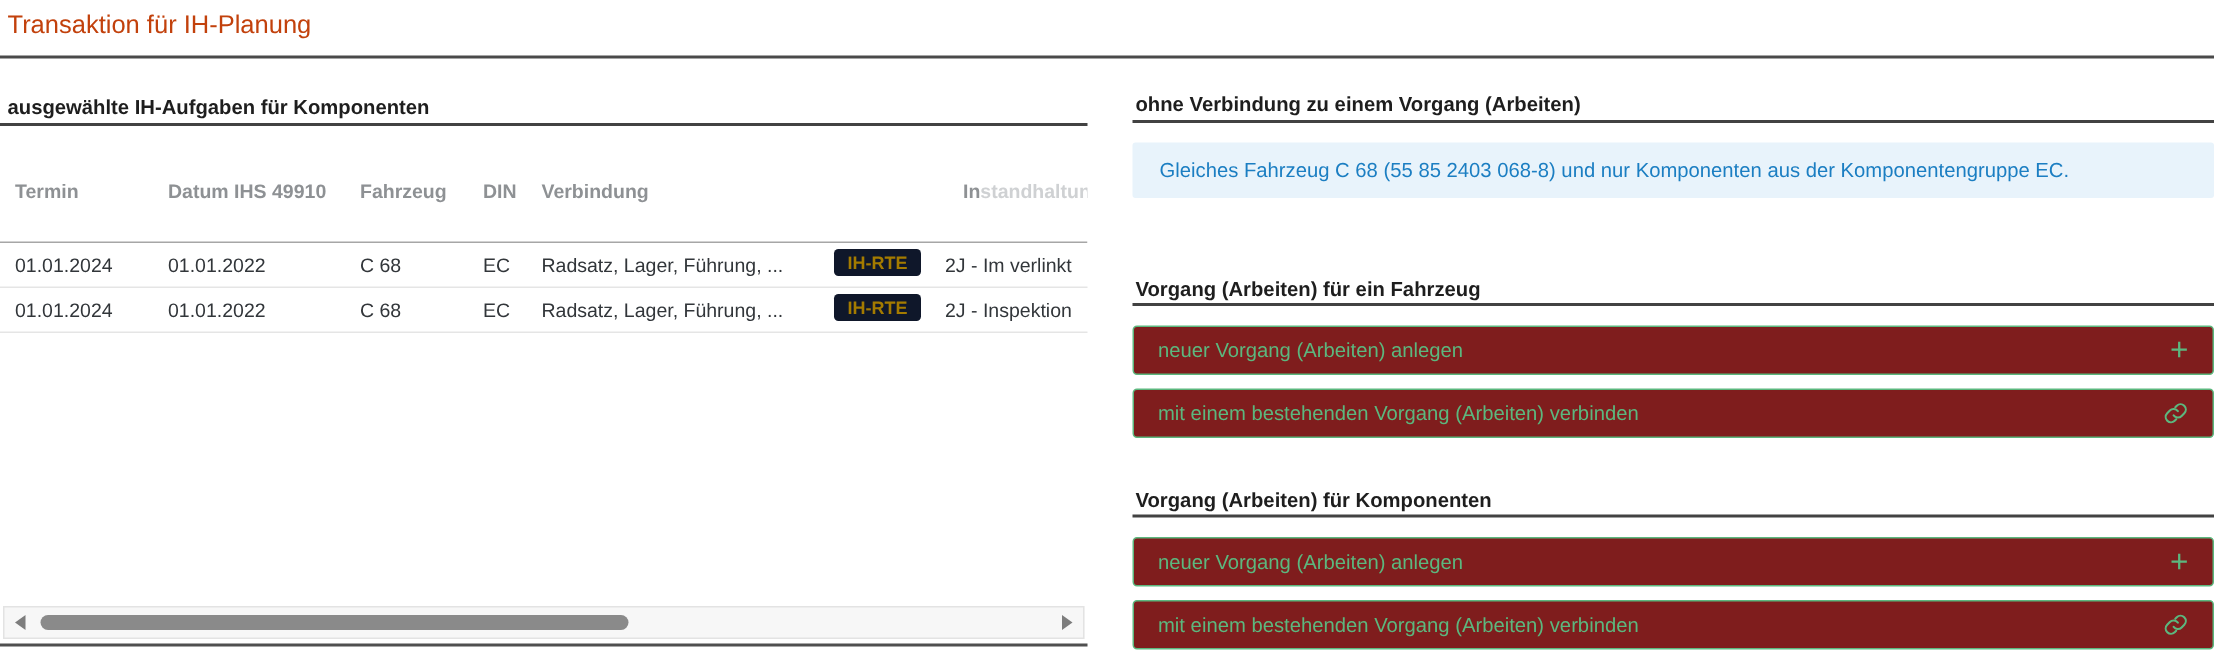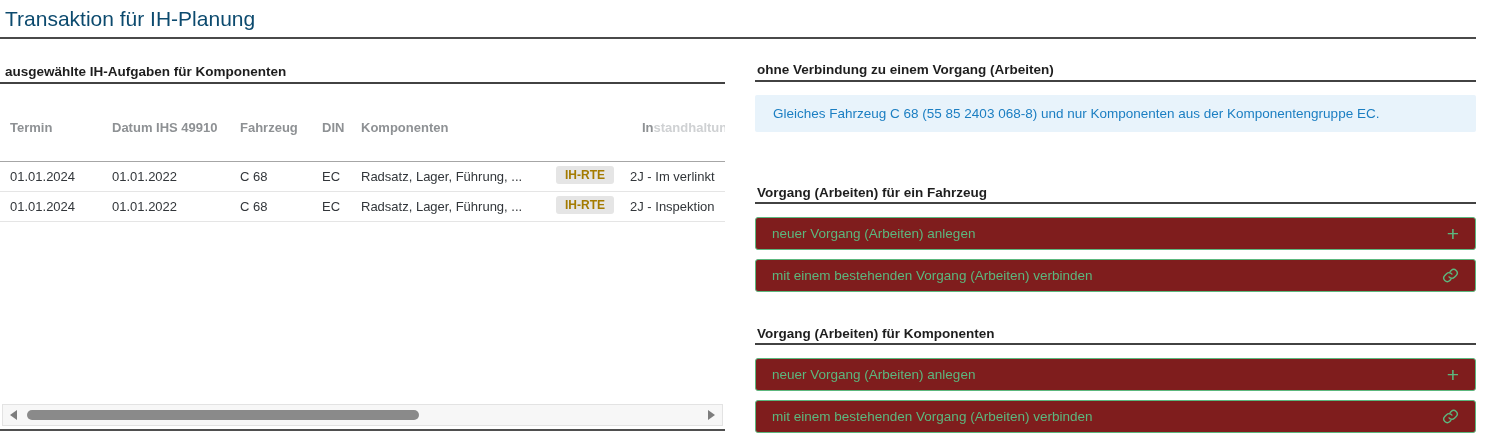--- a/index.html
+++ b/index.html
@@ -3,21 +3,21 @@
 <meta charset="utf-8">
 <style>
   * { margin:0; padding:0; box-sizing:border-box; }
   html,body { background:#ffffff; }
   .screen {
     position:relative; width:1487px; height:442px; background:#ffffff;
     font-family:"Liberation Sans", sans-serif; overflow:hidden; color:#32363a;
   }
   .abs { position:absolute; }
 
-  .page-title { left:5px; top:7px; font-size:21px; color:#0c4a6e; }
+  .page-title { left:5px; top:7px; font-size:17px; color:#c2410c; }
   .top-rule { left:0; top:37px; width:1476px; height:2px; background:#4a4a4a; }
 
   .section-title { font-size:13.5px; font-weight:bold; color:#1e1e1e; white-space:nowrap; }
   .section-rule { height:2px; background:#424242; }
 
   
   .left-panel { left:0; top:60px; width:725px; height:372px; }
   .lp-title { left:5px; top:4px; }
   .lp-rule { left:0; top:22px; width:725px; }
 
@@ -28,21 +28,21 @@
   .t-row .cell { position:absolute; top:7px; font-size:13px; color:#32363a; white-space:nowrap; }
   .row-1 { top:62px; }
   .row-2 { top:92px; }
   .c1 { left:10px; } .c2 { left:112px; } .c3 { left:240px; } .c4 { left:322px; } .c5 { left:361px; }
   .c6 { left:556px; top:4px !important; }
   .c7 { left:630px; width:95px; overflow:hidden; }
   .head-c7 { left:630px; width:95px; overflow:hidden;margin-left:12px; }
   .fade-dark { color:#8e9194; }
   .fade-light { color:#cfd1d3; }
   .badge {
-    display:inline-block; background:#e5e5e5; color:#a47b00; font-size:12px; font-weight:bold;
+    display:inline-block; background:#0f172a; color:#a47b00; font-size:12px; font-weight:bold;
     padding:3px 9px; border-radius:3px; line-height:1;
   }
 
   .h-scrollbar { left:2px; top:344px; width:721px; height:22px; background:#f7f7f7; border:1px solid #e3e3e3; }
   .sb-arrow { position:absolute; top:5px; width:0; height:0; border-style:solid; }
   .sb-arrow-left { left:7px; border-width:5px 7px 5px 0; border-color:transparent #7d7d7d transparent transparent; }
   .sb-arrow-right { right:7px; border-width:5px 0 5px 7px; border-color:transparent transparent transparent #7d7d7d; }
   .sb-thumb { position:absolute; left:24px; top:5px; width:392px; height:10px; border-radius:5px; background:#8a8a8a; }
   .lp-bottom-line { left:0; top:369px; width:725px; height:2px; background:#4f4f4f; }
 
@@ -89,21 +89,21 @@
   <div class="abs left-panel">
     <div class="abs section-title lp-title">ausgewählte IH-Aufgaben für Komponenten</div>
     <div class="abs section-rule lp-rule"></div>
 
     <div class="abs tbl-clip">
 
       <span class="col-head c1">Termin</span>
       <span class="col-head c2">Datum IHS 49910</span>
       <span class="col-head c3">Fahrzeug</span>
       <span class="col-head c4">DIN</span>
-      <span class="col-head c5">Komponenten</span>
+      <span class="col-head c5">Verbindung</span>
       <span class="col-head head-c7"><span class="fade-dark">In</span><span class="fade-light">standhaltung</span></span>
       <div class="head-underline"></div>
 
       <div class="t-row row-1">
         <span class="cell c1">01.01.2024</span>
         <span class="cell c2">01.01.2022</span>
         <span class="cell c3">C 68</span>
         <span class="cell c4">EC</span>
         <span class="cell c5">Radsatz, Lager, Führung, ...</span>
         <span class="cell c6"><span class="badge">IH-RTE</span></span>

